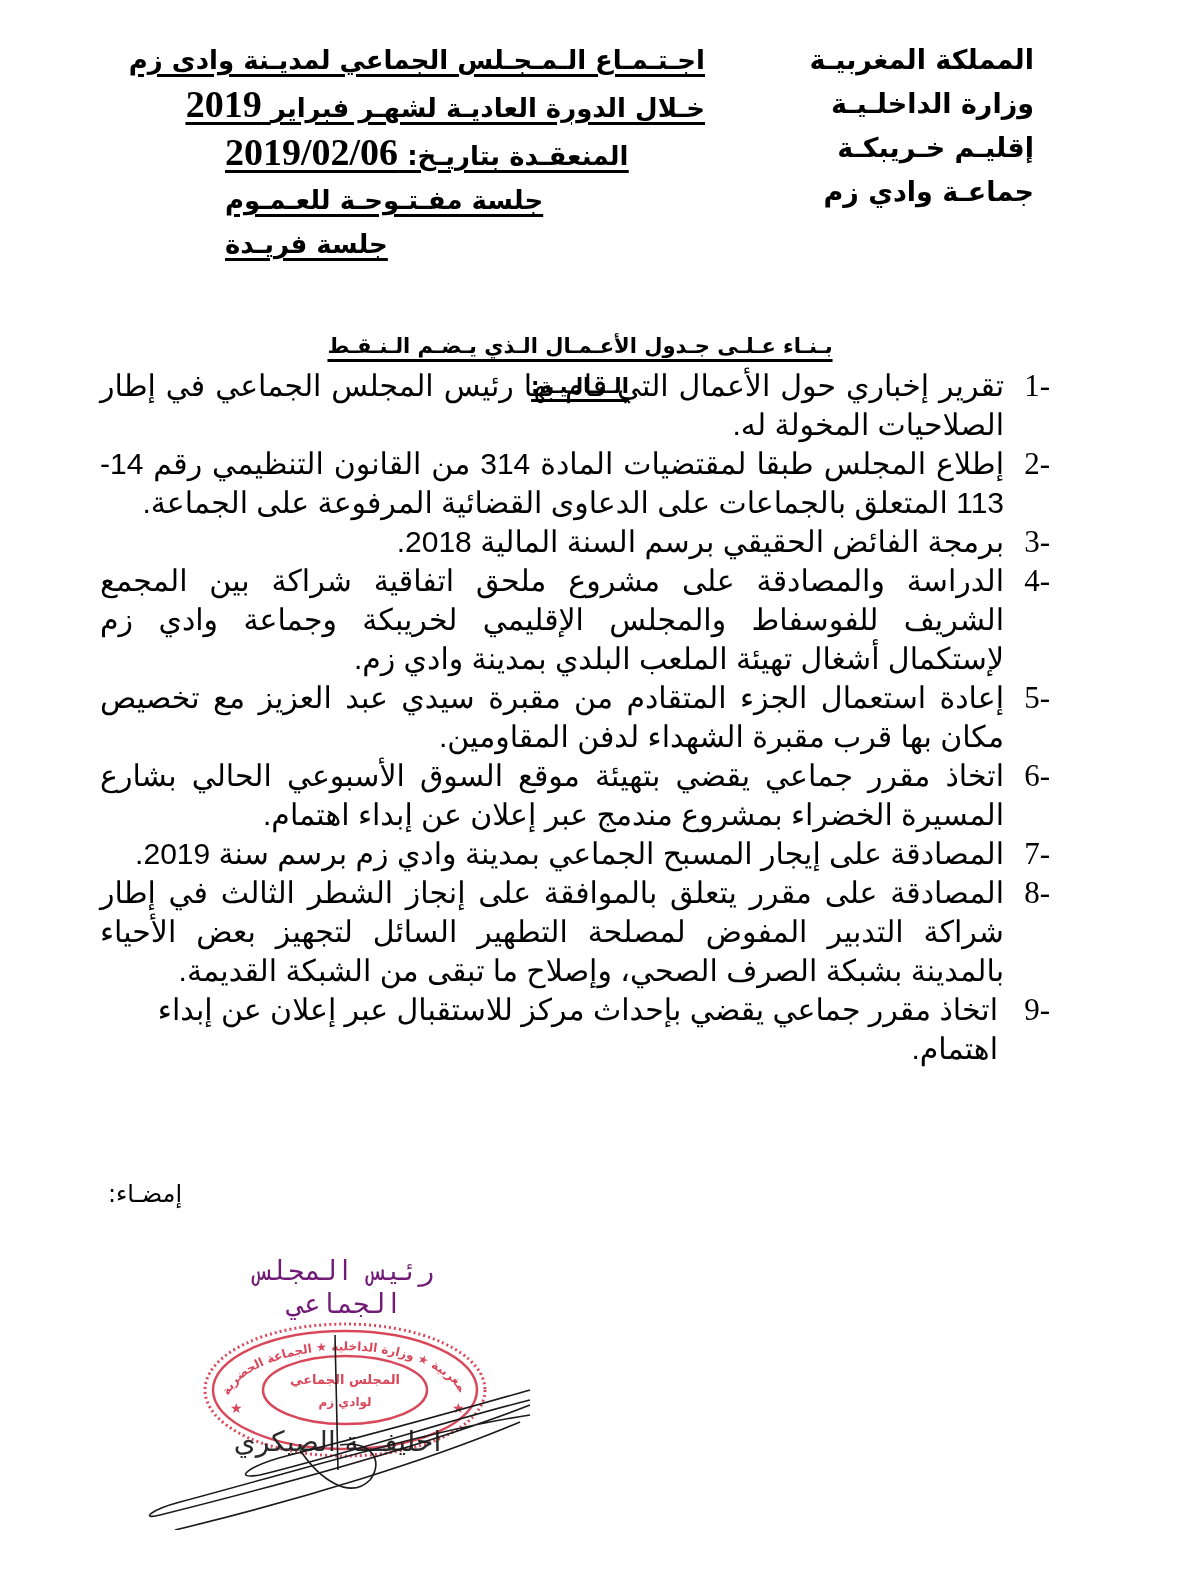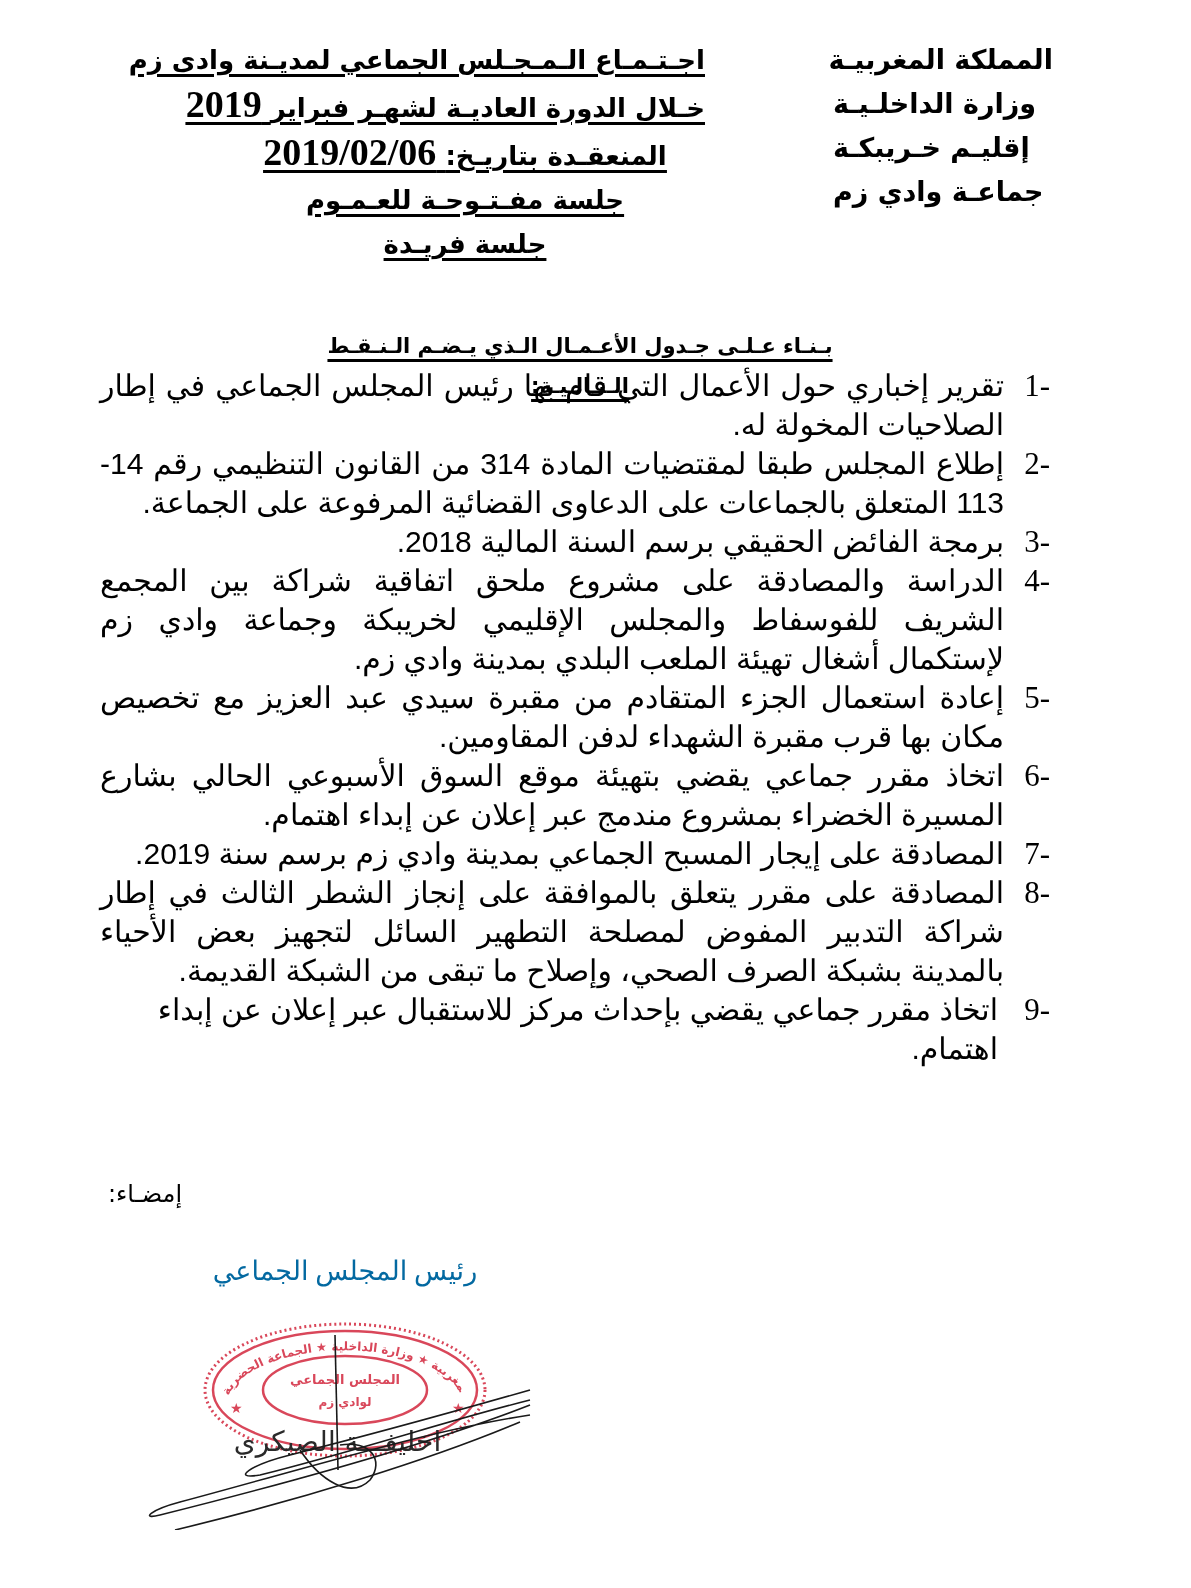--- a/index.html
+++ b/index.html
@@ -1,25 +1,25 @@
 <!DOCTYPE html>
 <html><head>
 <meta charset="utf-8">
 <style>
   html, body { margin: 0; padding: 0; background: #ffffff; }
   body { width: 1191px; height: 1588px; position: relative; overflow: hidden; color: #000; }
   .page { position: absolute; inset: 0; }
 
   
-  .gov { position: absolute; top: 38px; right: 138px; width: 220px; text-align: left; direction: rtl;
+  .gov { position: absolute; top: 38px; right: 157px; width: 220px; text-align: right; direction: rtl;
          font-family: "DejaVu Sans", sans-serif; font-weight: bold; font-size: 27px; line-height: 44px; }
   .gov div { white-space: nowrap; }
 
   
-  .meeting { position: absolute; top: 38px; left: 225px; width: 480px; text-align: center; direction: rtl;
+  .meeting { position: absolute; top: 38px; left: 225px; width: 480px; text-align: left; direction: rtl;
              font-family: "DejaVu Sans", sans-serif; font-weight: bold; font-size: 26px; line-height: 44px; }
   .meeting div span { text-decoration: underline; text-decoration-thickness: 3px; text-underline-offset: 5px; white-space: nowrap; }
   .meeting .num { font-family: "Liberation Serif", serif; font-size: 38px; }
 
   
   .intro { position: absolute; top: 326px; left: 280px; width: 600px; text-align: center; direction: rtl;
            font-family: "DejaVu Sans", sans-serif; font-weight: bold; font-size: 21px; line-height: 40px; }
   .intro span { text-decoration: underline; text-decoration-thickness: 3px; text-underline-offset: 6px; }
 
   
@@ -28,21 +28,21 @@
   .item { position: relative; padding-right: 46px; margin: 0; }
   .item .n { position: absolute; right: 0; top: 0; font-family: "Liberation Serif", serif; font-size: 31px; }
   .item .t { display: block; }
   .item.i9 { padding-right: 52px; text-align: right; }
   .item.i3, .item.i7 { text-align: right; }
 
   
   .sig-label { position: absolute; top: 1180px; left: 108px; direction: rtl;
                font-family: "DejaVu Sans", sans-serif; font-size: 24px; }
   .president { position: absolute; top: 1255px; left: 200px; width: 290px; text-align: center; direction: rtl;
-               font-family: Liberation Serif, serif; font-size: 27px; color: #0369a1; }
+               font-family: Liberation Mono, monospace; font-size: 27px; color: #701a75; }
   .name { position: absolute; top: 1425px; left: 205px; width: 265px; text-align: center; direction: rtl;
           font-family: "DejaVu Sans", sans-serif; font-size: 28px; color: #2a2a2a; }
 
   .stamp { position: absolute; left: 200px; top: 1318px; width: 290px; height: 140px; }
   .signature { position: absolute; left: 100px; top: 1330px; width: 440px; height: 200px; }
 </style>
 </head>
 <body>
 
 <div class="page">

